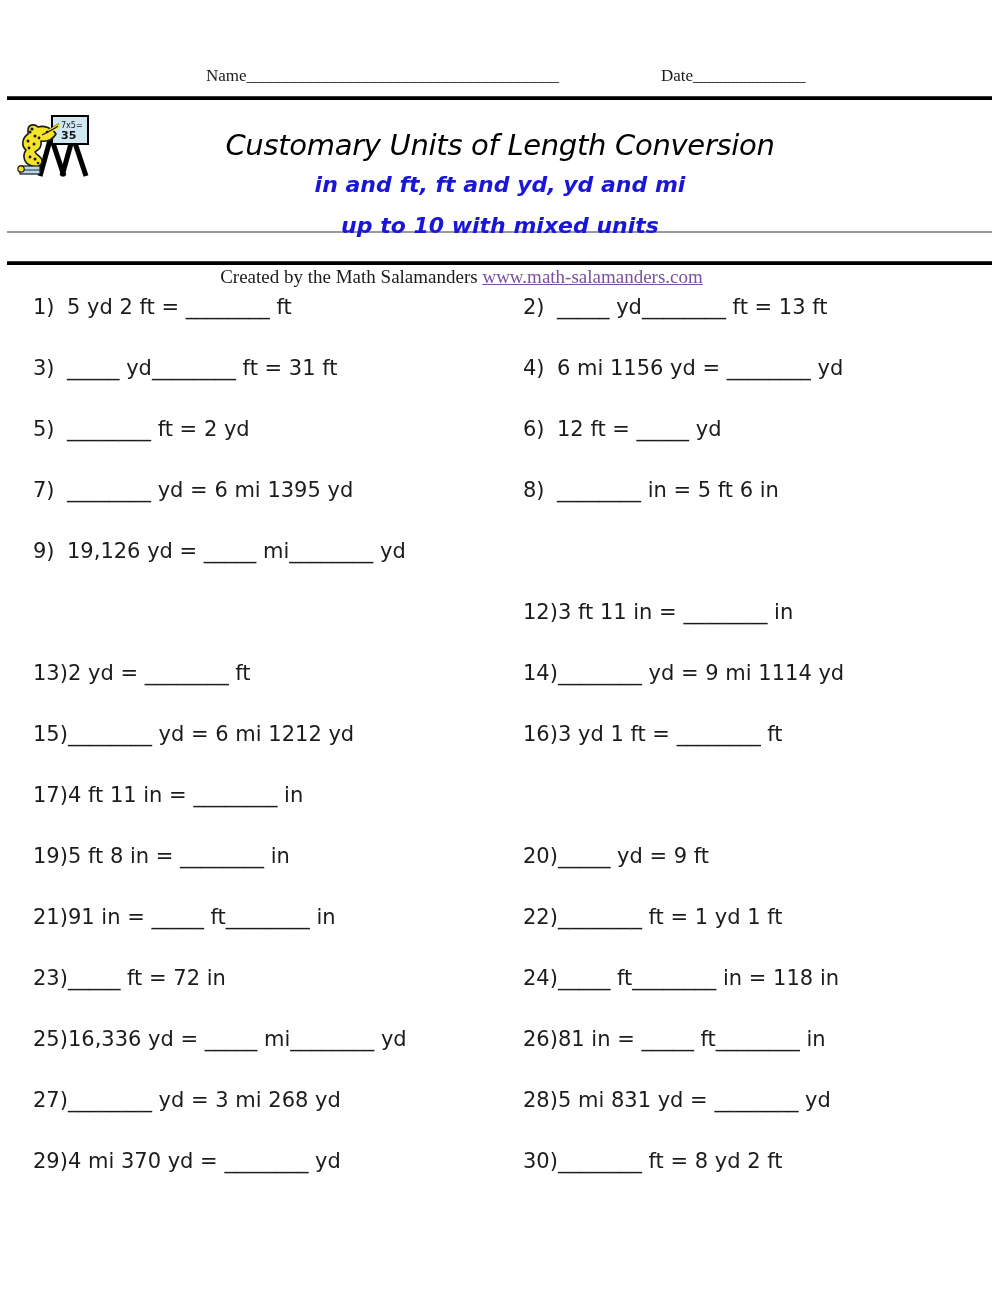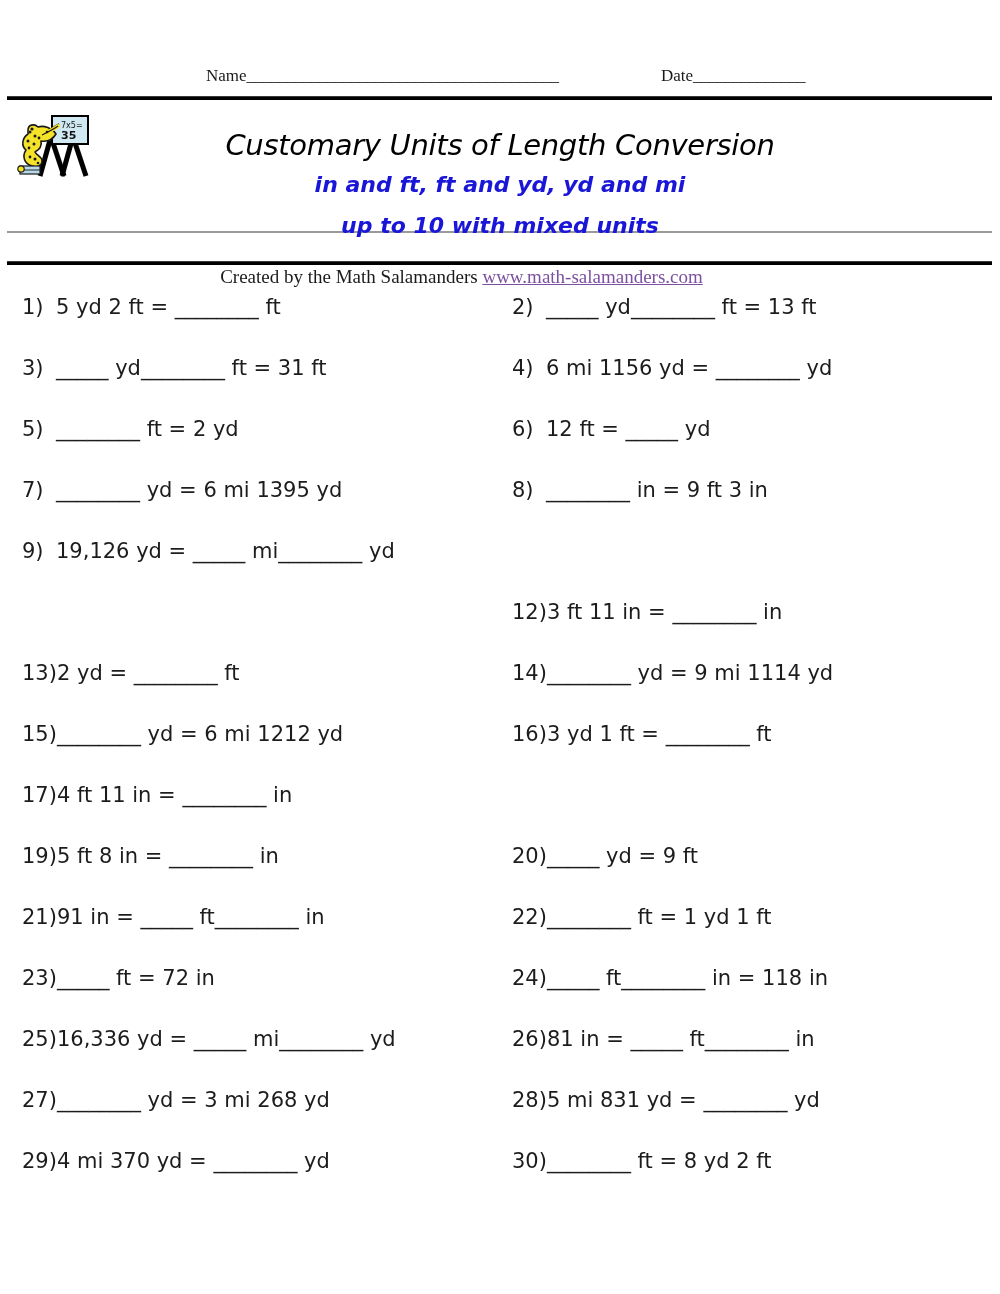--- a/index.html
+++ b/index.html
@@ -121,20 +121,21 @@
   
   .questions {
     position: absolute;
     top: 292px;
     left: 0;
     width: 1000px;
   }
   .qrow {
     position: relative;
     height: 61px;
+    margin-left: 11px;
   }
   .qcell {
     position: absolute;
     top: 0;
     font-family: "DejaVu Sans", sans-serif;
     font-size: 21px;
     color: #1c1c1c;
     white-space: nowrap;
     line-height: 30px;
   }
@@ -224,21 +225,21 @@
     <div class="qrow">
       <div class="qcell left"><span class="qnum">3)</span><span class="qtext">_____ yd________ ft = 31 ft</span></div>
       <div class="qcell right"><span class="qnum">4)</span><span class="qtext">6 mi 1156 yd = ________ yd</span></div>
     </div>
     <div class="qrow">
       <div class="qcell left"><span class="qnum">5)</span><span class="qtext">________ ft = 2 yd</span></div>
       <div class="qcell right"><span class="qnum">6)</span><span class="qtext">12 ft = _____ yd</span></div>
     </div>
     <div class="qrow">
       <div class="qcell left"><span class="qnum">7)</span><span class="qtext">________ yd = 6 mi 1395 yd</span></div>
-      <div class="qcell right"><span class="qnum">8)</span><span class="qtext">________ in = 9 ft 3 in</span></div>
+      <div class="qcell right"><span class="qnum">8)</span><span class="qtext">________ in = 5 ft 6 in</span></div>
     </div>
     <div class="qrow">
       <div class="qcell left"><span class="qnum">9)</span><span class="qtext">19,126 yd = _____ mi________ yd</span></div>
     </div>
     <div class="qrow">
       <div class="qcell right"><span class="qnum">12)</span><span class="qtext">3 ft 11 in = ________ in</span></div>
     </div>
     <div class="qrow">
       <div class="qcell left"><span class="qnum">13)</span><span class="qtext">2 yd = ________ ft</span></div>
       <div class="qcell right"><span class="qnum">14)</span><span class="qtext">________ yd = 9 mi 1114 yd</span></div>

